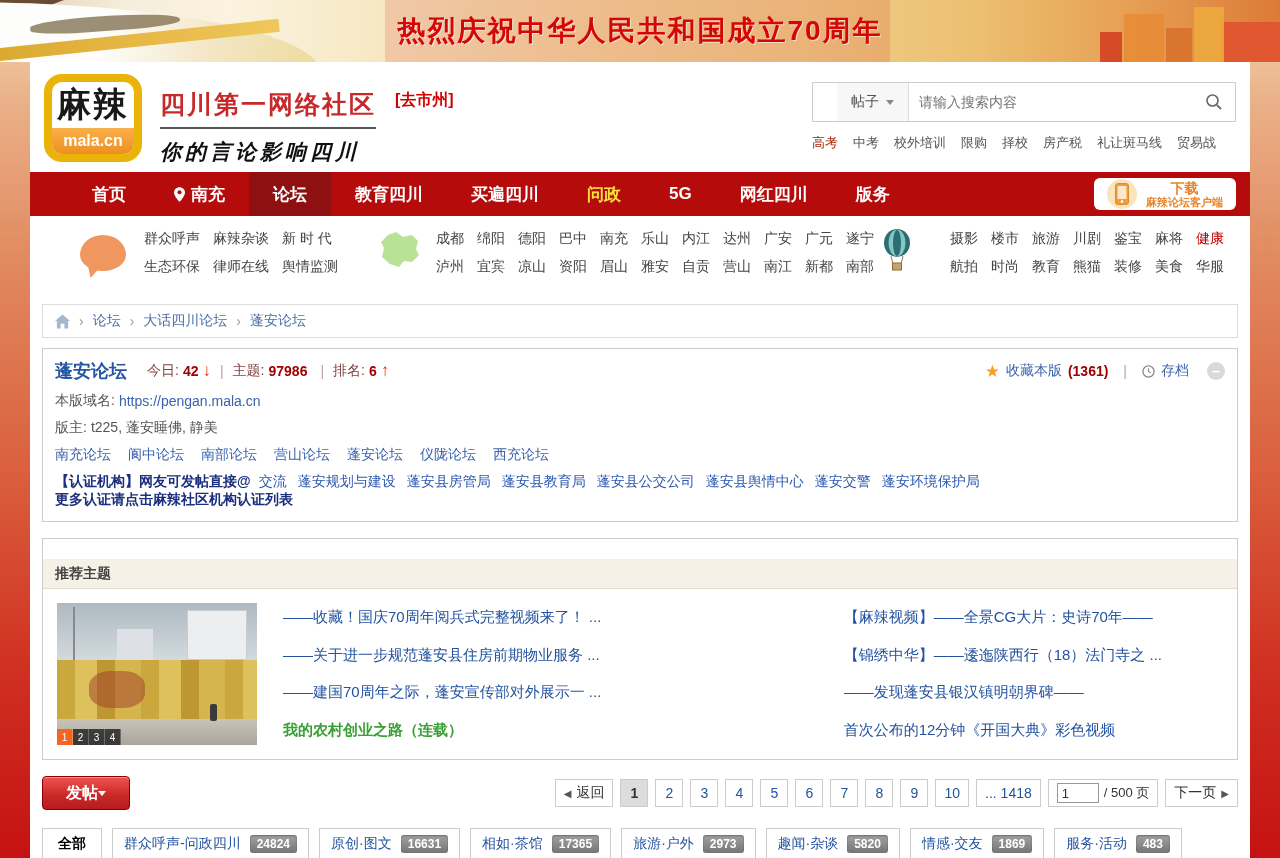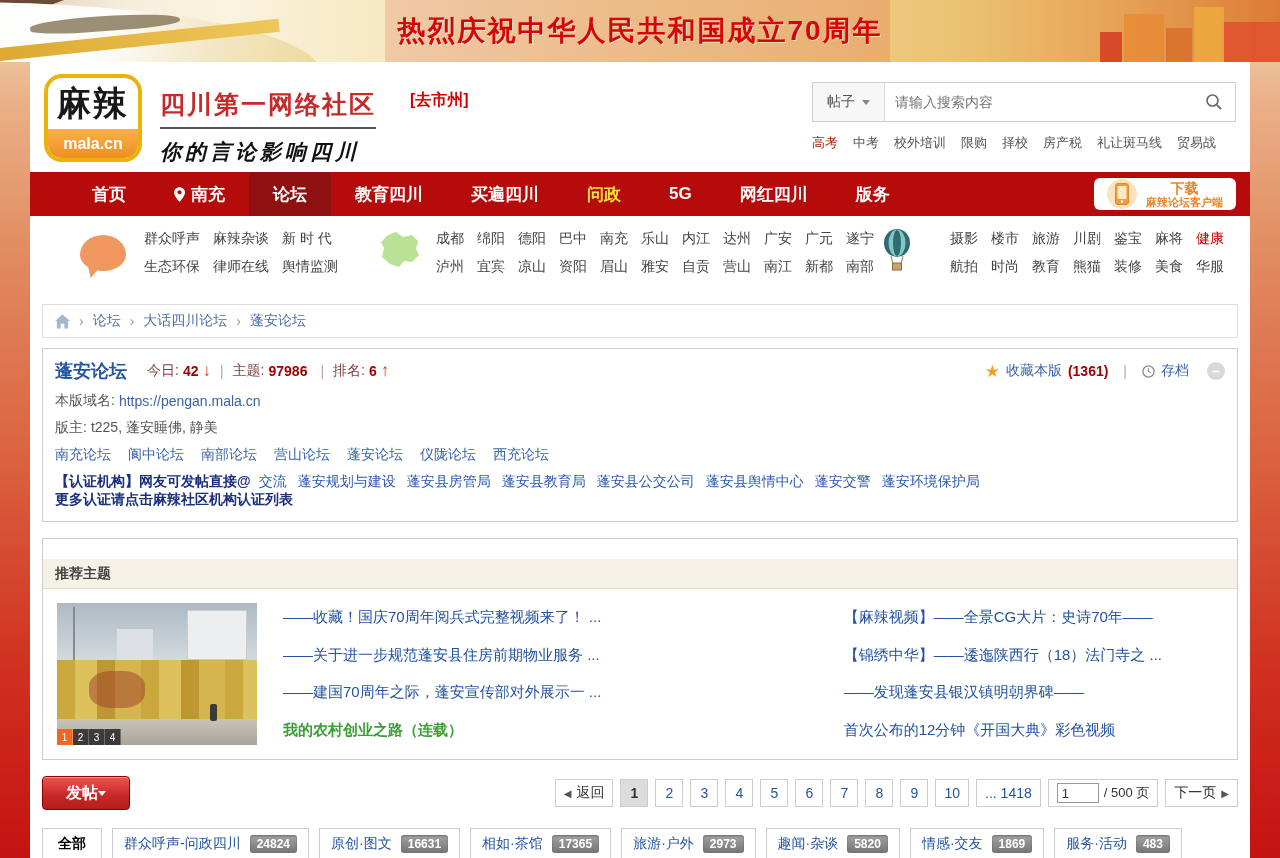--- a/index.html
+++ b/index.html
@@ -28,34 +28,34 @@
   .bb2 { right:56px; width:30px; height:55px; background:#efab3e; }
   .bb3 { right:88px; width:26px; height:34px; background:#d8702c; }
   .bb4 { right:116px; width:40px; height:48px; background:#e88b35; }
   .bb5 { right:158px; width:22px; height:30px; background:#d33b20; }
 
   
   .page { width:1220px; margin:0 auto; background:#fff; min-height:796px; }
 
   
   .site-header { display:flex; padding:12px 14px 6px; }
-  .logo { width:98px; height:88px; border-radius:18px; border:4px solid #eab308; overflow:hidden;
+  .logo { width:98px; height:88px; border-radius:18px; border:8px solid #eab308; overflow:hidden;
     display:flex; flex-direction:column; background:#fff; box-shadow:inset 0 0 0 2px #fff; cursor:pointer; }
   .logo-cn { flex:1; display:flex; align-items:center; justify-content:center; font-size:34px; font-weight:bold; color:#181818;
     font-family:"DejaVu Serif", serif; letter-spacing:2px; }
   .logo-domain { height:29px; display:flex; align-items:center; justify-content:center; color:#fff; font-weight:bold; font-size:16px;
     background:linear-gradient(180deg,#f9b04a,#ef8f1f); }
   .site-title-block { margin-left:18px; padding-top:14px; }
   .site-title { font-size:25px; font-weight:bold; color:#c62a2a; letter-spacing:2px; display:inline-block;
     padding-bottom:6px; border-bottom:2px solid #555; }
   .site-tagline { margin-top:9px; font-size:21px; font-weight:bold; font-style:italic; color:#111;
     font-family:"DejaVu Serif", serif; letter-spacing:4px; }
-  .city-link { margin-left:34px; margin-top:16px; color:#d40000; font-weight:bold; font-size:16px;text-align:right; }
+  .city-link { margin-left:19px; margin-top:16px; color:#d40000; font-weight:bold; font-size:16px;text-align:right; }
   .header-right { margin-left:auto; width:424px; padding-top:8px; }
-  .search-box { display:flex; align-items:center; height:40px; border:1px solid #ccc; background:#fff; }
+  .search-box { display:flex; align-items:center; height:40px; border:1px solid #ccc; background:#fff;padding-left:24px; }
   .search-cat { display:flex; align-items:center; gap:7px; padding:0 14px; background:#f7f7f7; height:100%;
     border-right:1px solid #ddd; color:#555; font-size:14px; cursor:pointer; }
   .caret { width:0; height:0; border-left:4px solid transparent; border-right:4px solid transparent; border-top:5px solid #888; }
   .search-input { flex:1; border:0; outline:0; padding:0 10px; font-size:14px; color:#333; min-width:0; background:transparent; }
   .search-btn { width:42px; height:100%; display:flex; align-items:center; justify-content:center; cursor:pointer; }
   .hot-words { display:flex; gap:15px; margin-top:12px; font-size:13px; color:#555; }
   .hot-words .hw0 { color:#9e1f00; }
 
   
   .mainnav { height:44px; background:#b60b0b; display:flex; align-items:stretch; padding-left:38px; }

